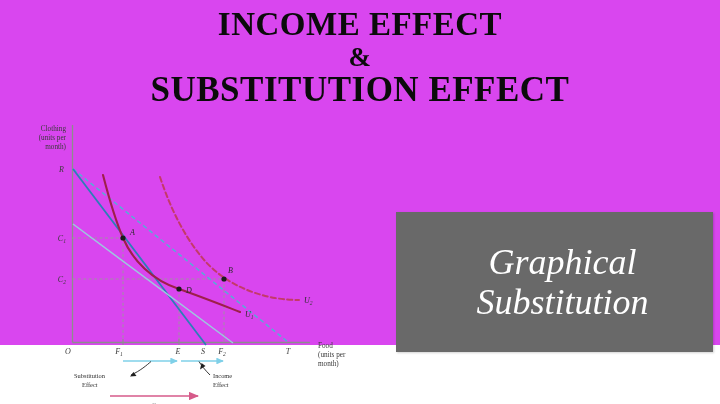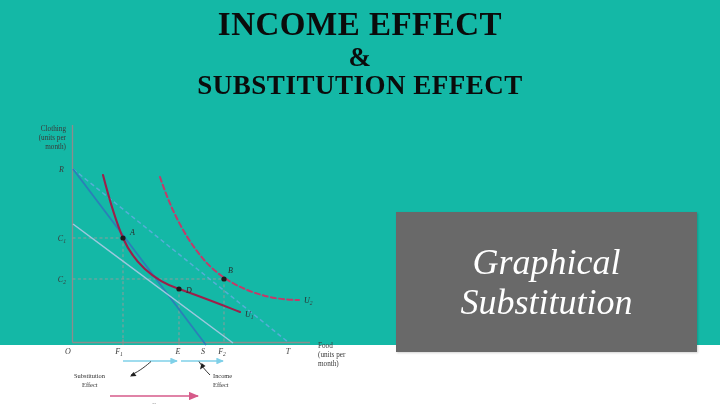--- a/index.html
+++ b/index.html
@@ -11,56 +11,57 @@
     width: 720px;
     height: 404px;
     overflow: hidden;
     font-family: "Liberation Serif", serif;
     position: relative;
   }
   #stage {
     position: relative;
     width: 720px;
     height: 345px;
-    background: #14b8a6;
+    background: #d946ef;
   }
 
   
   .title-block {
     position: absolute;
     left: 0;
     top: 8px;
     width: 720px;
     text-align: center;
     pointer-events: none;
   }
   .title-line {
     font-family: "Liberation Serif", serif;
     font-weight: 700;
     color: #0b0b0b;
     letter-spacing: 0.5px;
     line-height: 1.02;
   }
   .title-line.l1 { font-size: 33px; margin-bottom: 2px; }
   .title-line.l2 { font-size: 27px; margin-bottom: 1px; }
-  .title-line.l3 { font-size: 27px; }
+  .title-line.l3 { font-size: 35px; }
 
   
   .callout {
     position: absolute;
     left: 396px;
     top: 212px;
     width: 301px;
     height: 140px;
     background: #696969;
     display: flex;
     flex-direction: column;
     align-items: center;
     justify-content: center;
     box-shadow: 1px 1px 2px rgba(0,0,0,0.18);
+    padding-left: 16px;
   }
   .callout-line {
     font-family: "Liberation Serif", serif;
     font-style: italic;
     color: #ffffff;
     font-size: 36px;
     line-height: 1.12;
     text-align: center;
     white-space: nowrap;
   }

